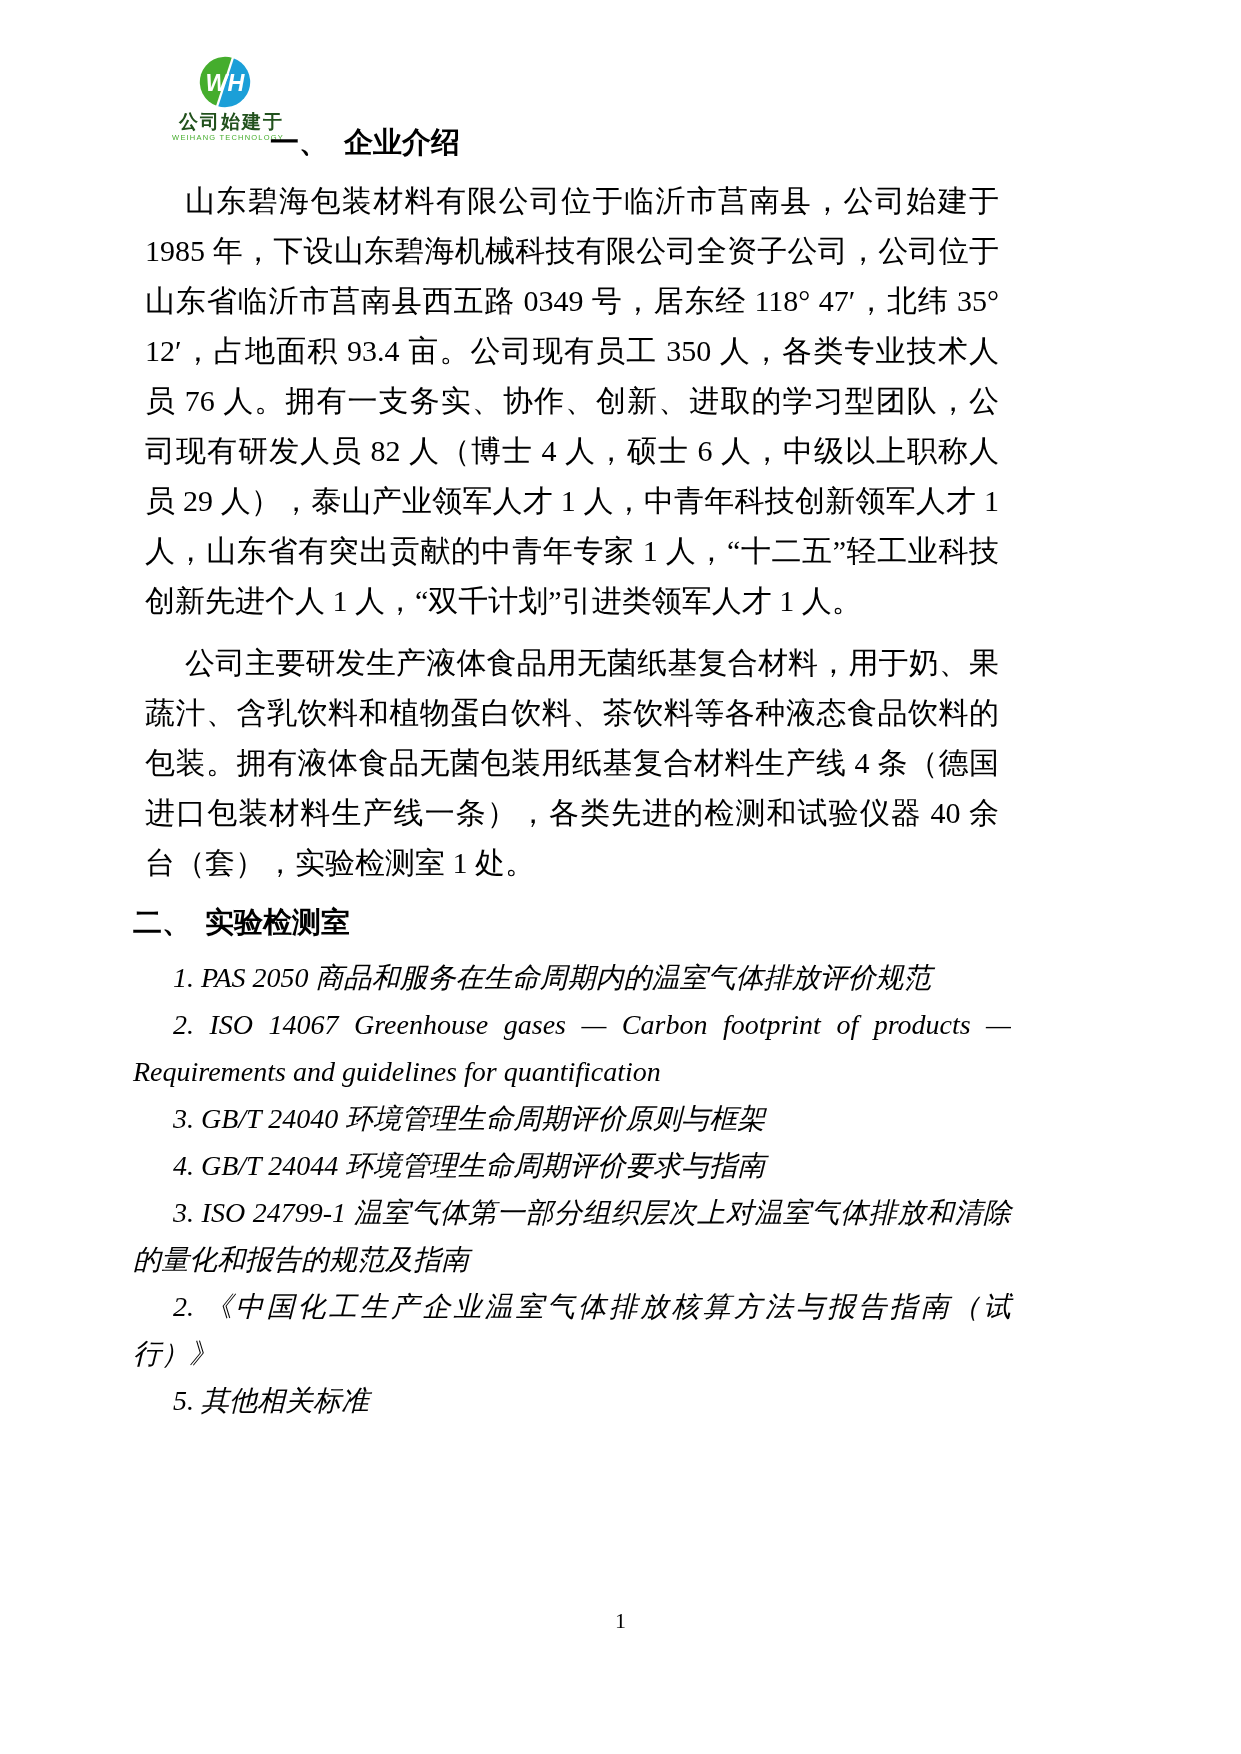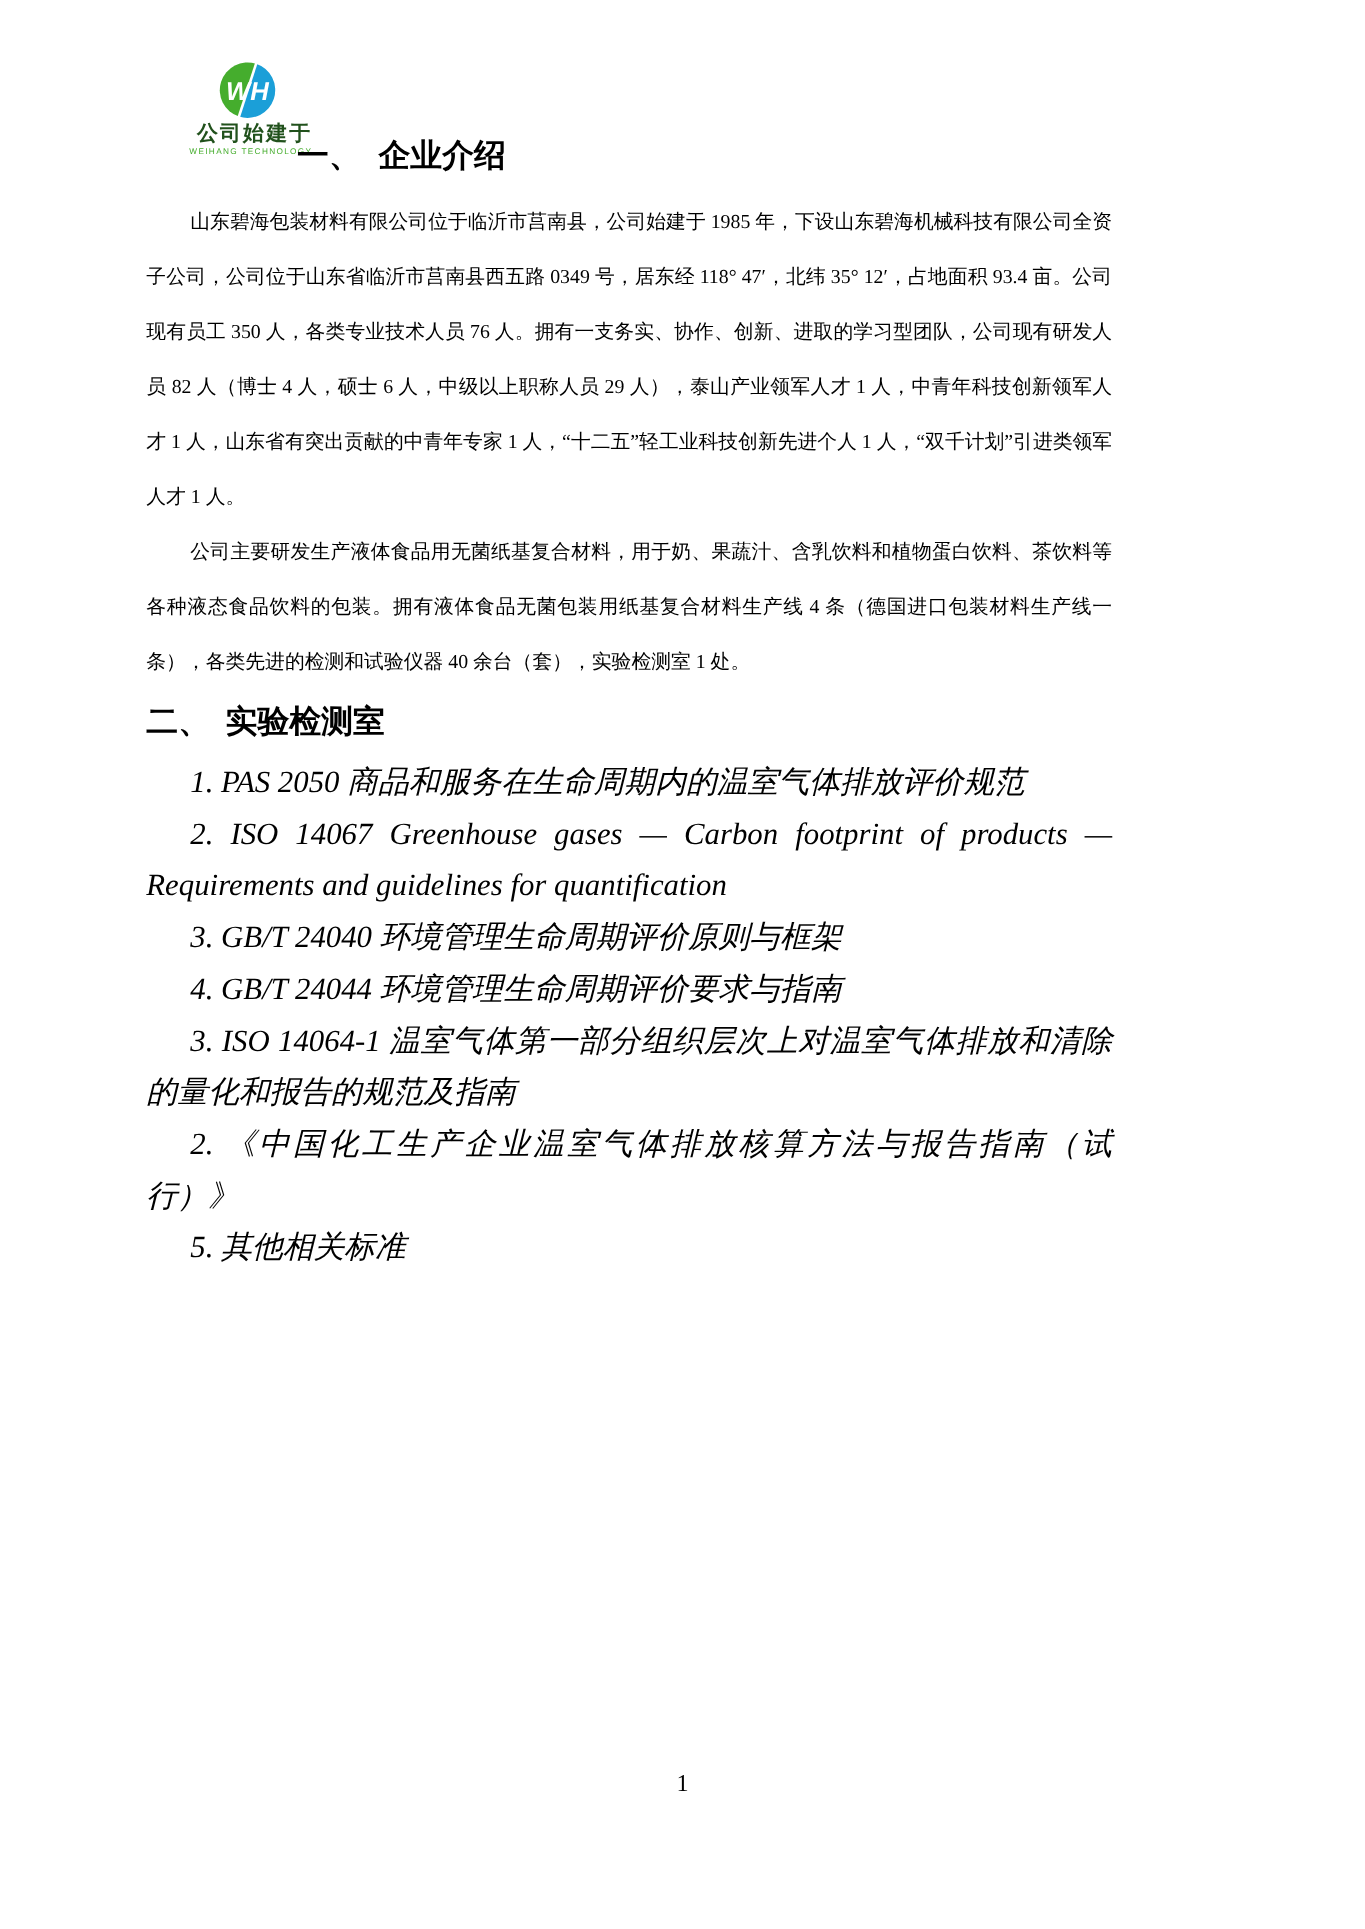--- a/index.html
+++ b/index.html
@@ -57,22 +57,22 @@
   h2.sec-heading {
     margin: 8px 0 10px 0;
     font-family: "Liberation Sans", "DejaVu Sans", sans-serif;
     font-size: 29px;
     font-weight: bold;
     line-height: 44px;
     color: #000;
   }
   h2.sec-heading .sec-title { margin-left: 14px; }
   p.para {
-    margin: 0;
-    font-size: 18px;
+    margin: 12px;
+    font-size: 30px;
     line-height: 50px;
     text-align: justify;
     text-justify: inter-ideograph;
     text-indent: 40px;
   }
   p.list-item {
     margin: 0;
     font-size: 28px;
     line-height: 47px;
     text-align: justify;
@@ -118,21 +118,21 @@
     <p class="para">公司主要研发生产液体食品用无菌纸基复合材料，用于奶、果蔬汁、含乳饮料和植物蛋白饮料、茶饮料等各种液态食品饮料的包装。拥有液体食品无菌包装用纸基复合材料生产线 4 条（德国进口包装材料生产线一条），各类先进的检测和试验仪器 40 余台（套），实验检测室 1 处。</p>
 
     <h2 class="sec-heading">
       <span class="sec-num">二、</span><span class="sec-title">实验检测室</span>
     </h2>
 
     <p class="list-item">1. PAS 2050 商品和服务在生命周期内的温室气体排放评价规范</p>
     <p class="list-item">2. ISO 14067 Greenhouse gases — Carbon footprint of products — Requirements and guidelines for quantification</p>
     <p class="list-item">3. GB/T 24040 环境管理生命周期评价原则与框架</p>
     <p class="list-item">4. GB/T 24044 环境管理生命周期评价要求与指南</p>
-    <p class="list-item">3. ISO 14064-1 温室气体第一部分组织层次上对温室气体排放和清除的量化和报告的规范及指南</p>
+    <p class="list-item">3. ISO 24799-1 温室气体第一部分组织层次上对温室气体排放和清除的量化和报告的规范及指南</p>
     <p class="list-item">2. 《中国化工生产企业温室气体排放核算方法与报告指南（试行）》</p>
     <p class="list-item">5. 其他相关标准</p>
 
   </div>
 
   <div class="page-number">1</div>
 
 </div>
 
 </body></html>

